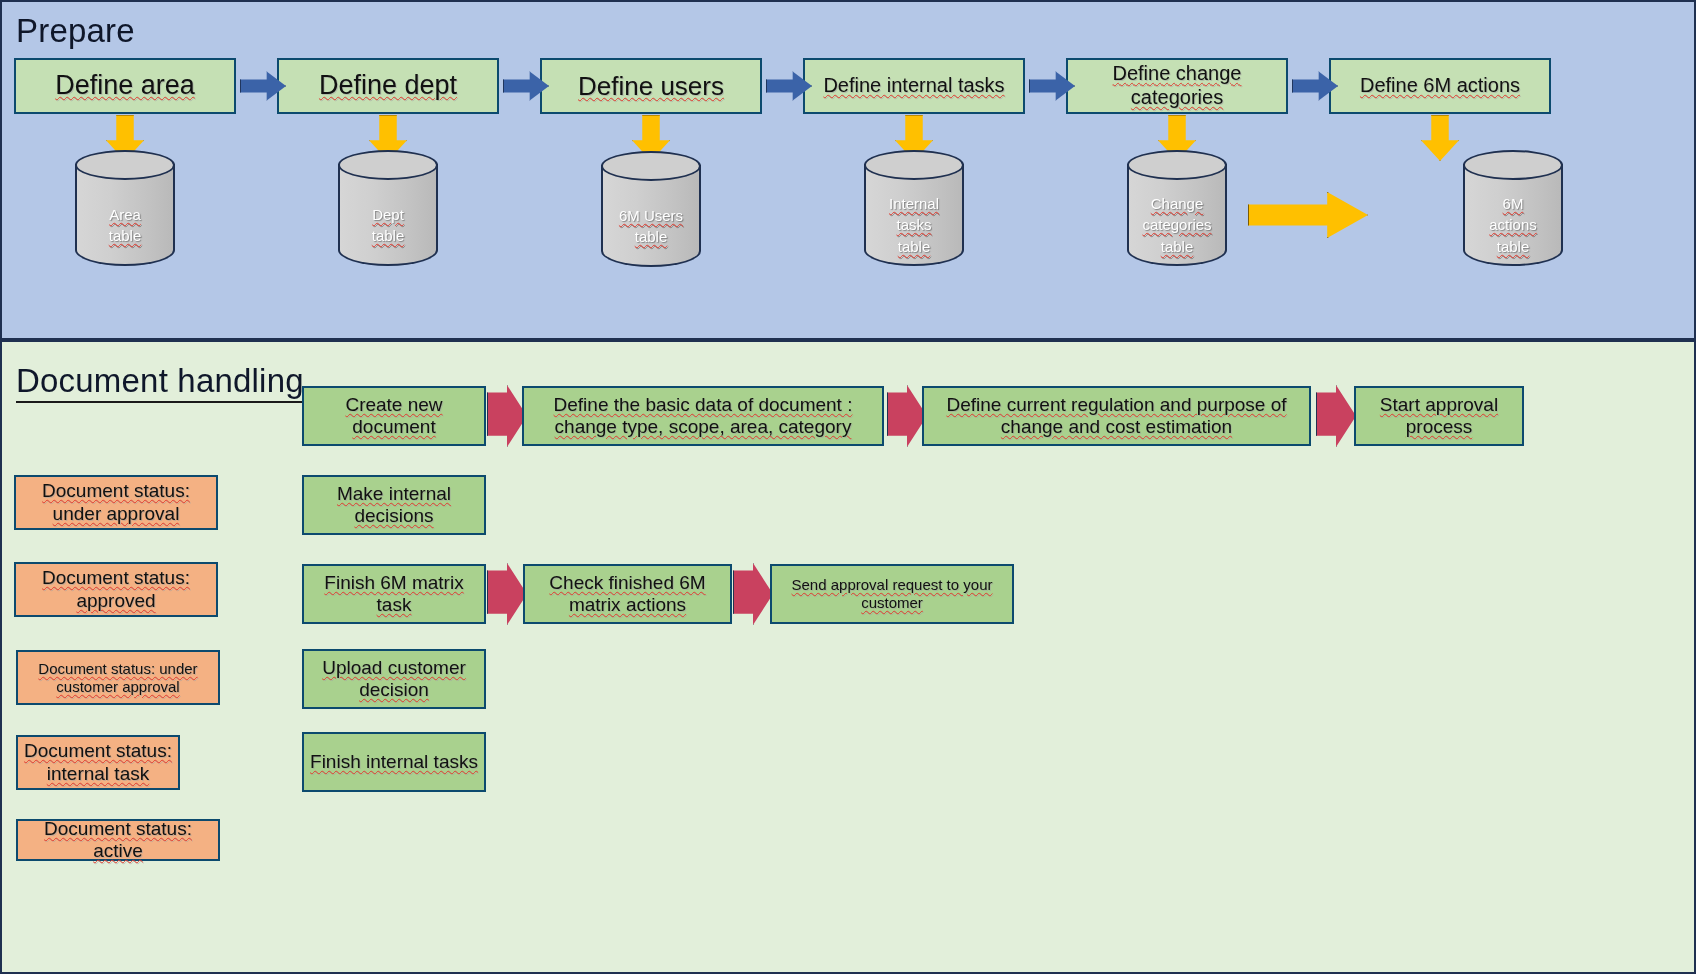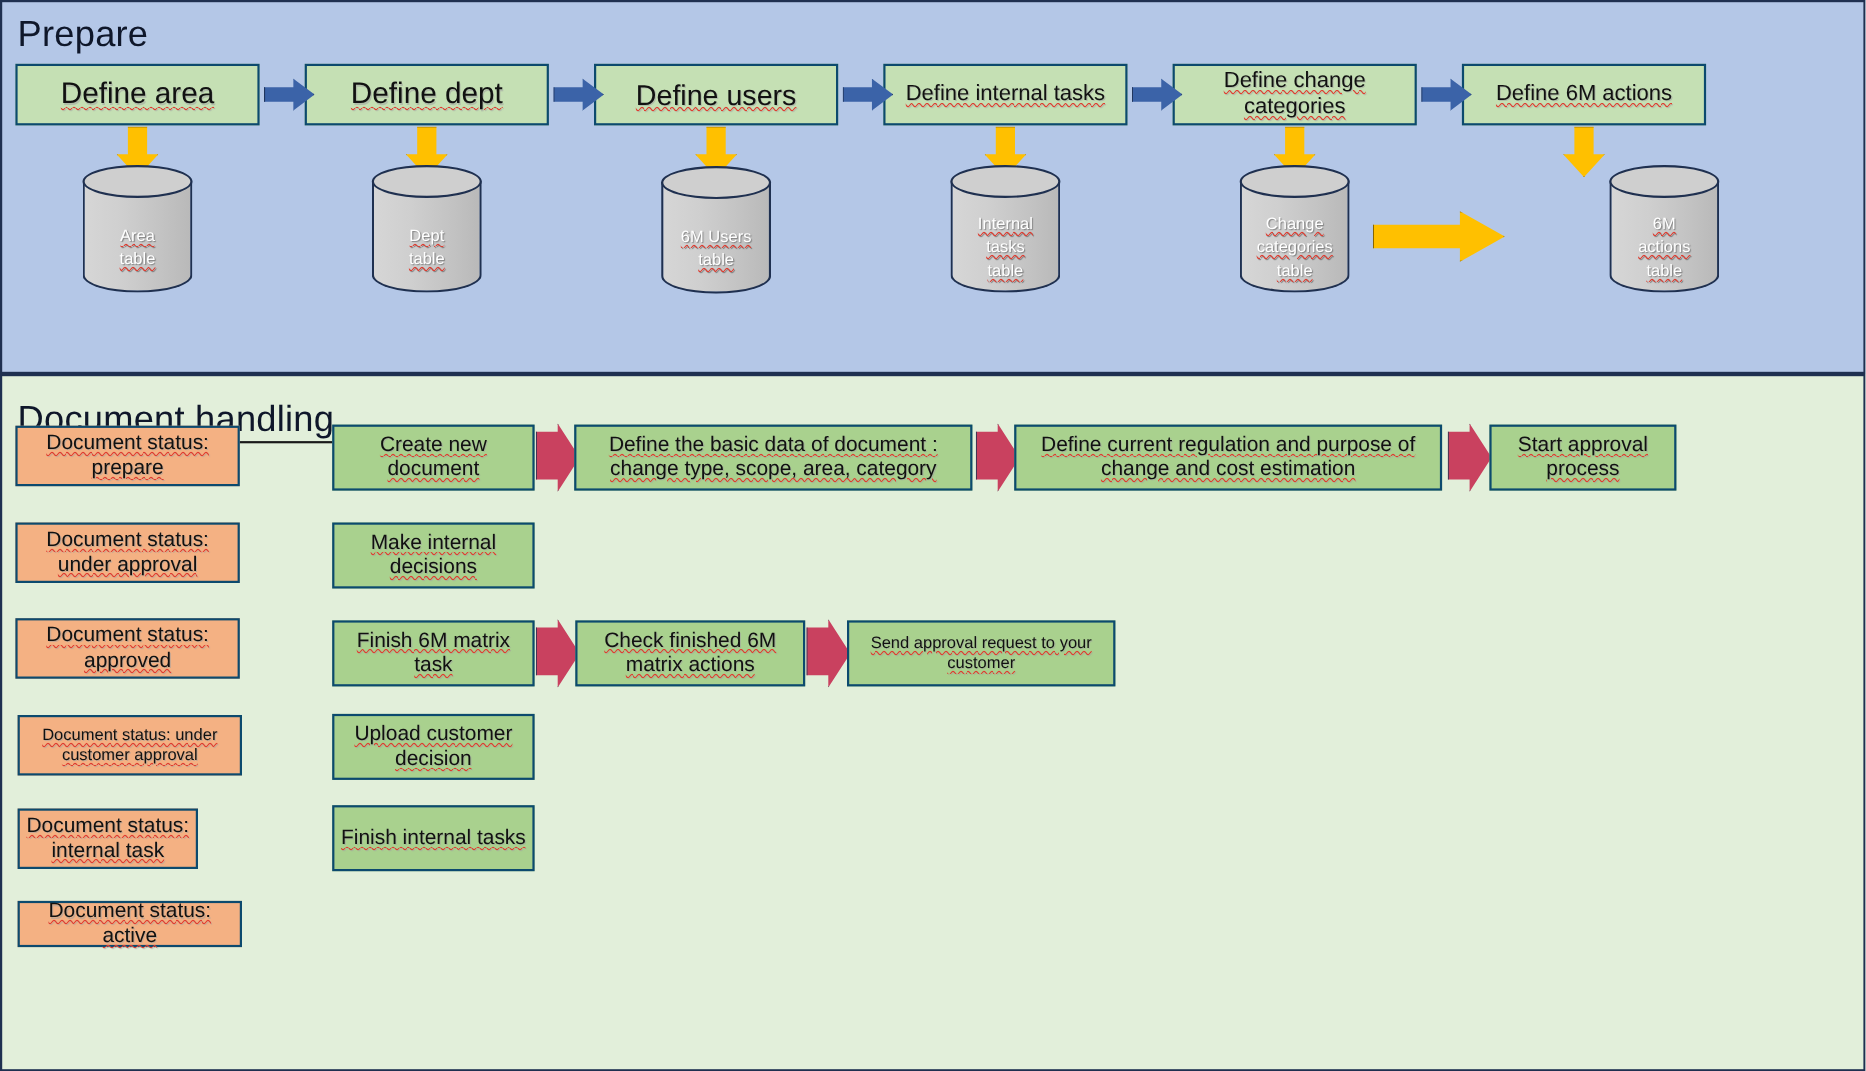--- a/index.html
+++ b/index.html
@@ -223,23 +223,20 @@
         <span class="sq">table</span>
       </div>
     </div>
 
     <div class="yellow-right" style="left:1246px; top:190px;"></div>
   </div>
 
   <div class="panel" id="dochandling-panel">
     <div class="section-title" id="dochandling-title">Document handling</div>
 
-    <div class="box orange" style="left:12px; top:45px; width:204px; height:55px; font-size:19px;">
-      <span class="sq">Document status: prepare</span>
-    </div>
     <div class="box orange" style="left:12px; top:133px; width:204px; height:55px; font-size:19px;">
       <span class="sq">Document status: under approval</span>
     </div>
     <div class="box orange" style="left:12px; top:220px; width:204px; height:55px; font-size:19px;">
       <span class="sq">Document status: approved</span>
     </div>
     <div class="box orange" style="left:14px; top:308px; width:204px; height:55px; font-size:15px;">
       <span class="sq">Document status: under customer approval</span>
     </div>
     <div class="box orange" style="left:14px; top:393px; width:164px; height:55px; font-size:19px;">

